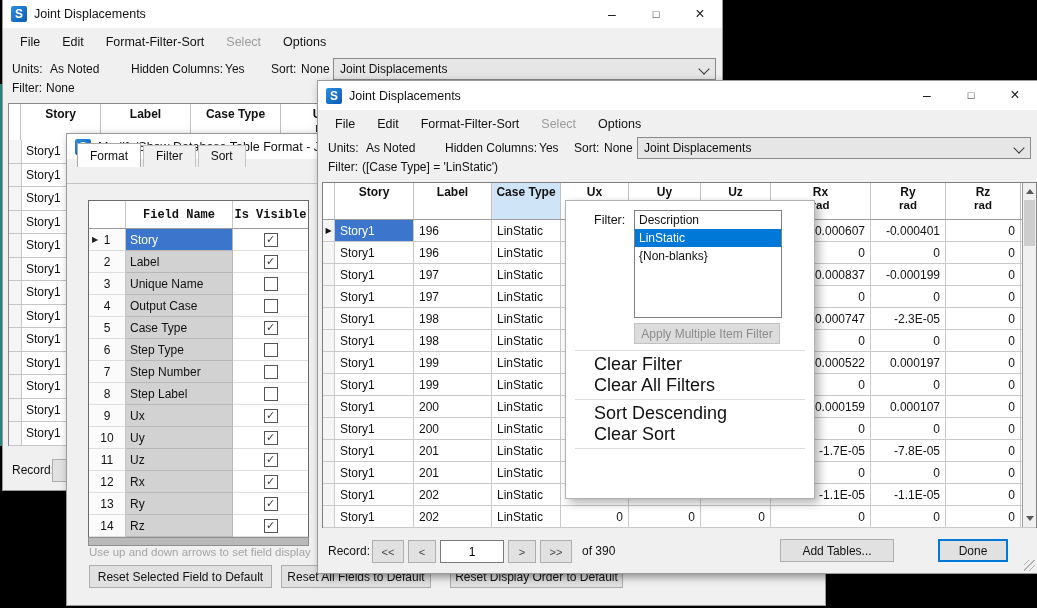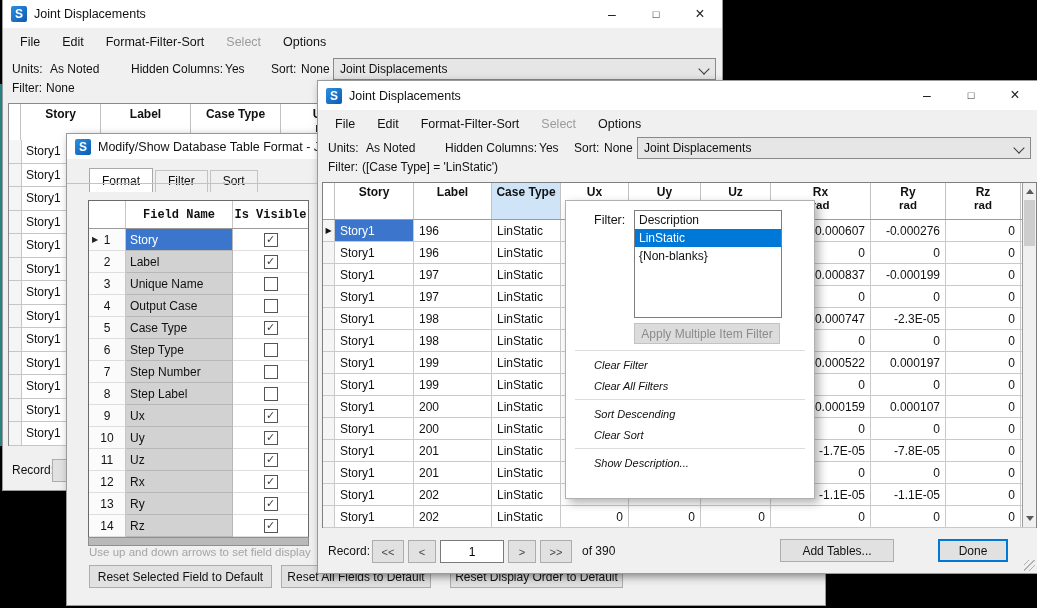--- a/index.html
+++ b/index.html
@@ -28,21 +28,21 @@
   
   #back-head{position:absolute;left:5px;top:103px;display:flex;height:37px;background:#fff;border:1px solid #8a8a8a;box-sizing:content-box;}
   .bh{box-sizing:border-box;border-right:1px solid #c2c2c2;display:flex;flex-direction:column;align-items:center;padding-top:3px;font-weight:bold;font-size:12px;}
   #back-rows{position:absolute;left:5px;top:140px;border-left:1px solid #8a8a8a;}
   .brow{display:flex;height:23.5px;box-sizing:border-box;border-bottom:1px solid #c6c6c6;background:#fff;}
   .bmark{width:12px;border-right:1px solid #c6c6c6;background:#f5f5f5;}
   .bcell{width:80px;font-size:12px;display:flex;align-items:center;padding-left:4px;border-right:1px solid #c6c6c6;}
 
   
   #dlg .titlebar{height:25px;}
-  .tabs{position:absolute;left:10px;top:35px;height:23px;display:flex;align-items:flex-end;margin-left:12px;}
+  .tabs{position:absolute;left:10px;top:10px;height:23px;display:flex;align-items:flex-end;}
   .tab{font-size:12px;padding:3px 12px 4px;border:1px solid #c3c3c3;border-bottom:none;background:#f0f0f0;margin-right:2px;white-space:nowrap;}
   .tab.active{background:#fff;padding-top:5px;border-color:#a9a9a9;}
   .tabline{position:absolute;left:0;top:49px;width:758px;border-top:1px solid #c3c3c3;}
   #dgrid{position:absolute;left:21px;top:66px;background:#fff;border:1px solid #6a6a6a;}
   .dgh{display:flex;height:27px;border-bottom:1px solid #9c9c9c;font-weight:bold;font-size:12px;}
   .dgh div{display:flex;align-items:center;justify-content:center;box-sizing:border-box;border-right:1px solid #c6c6c6;font-family:Liberation Mono, monospace;}
   .dgr{display:flex;height:22px;}
   .dnum{width:37px;box-sizing:border-box;border-right:1px solid #c6c6c6;border-bottom:1px solid #dedede;background:#fbfbfb;display:flex;align-items:center;justify-content:center;font-size:12px;position:relative;}
   .dmark{position:absolute;left:3px;font-size:8px;color:#222;}
   .dname{width:107px;box-sizing:border-box;background:#d2d2d2;border-right:1px solid #b7b7b7;border-bottom:1px solid #b7b7b7;font-size:12px;display:flex;align-items:center;padding-left:4px;}
@@ -76,21 +76,21 @@
 
   
   #popup{position:absolute;left:247px;top:119px;width:248px;height:297px;background:#fff;border:1px solid #b0b0b0;box-shadow:4px 4px 9px rgba(0,0,0,.3);z-index:6;}
   .plabel{position:absolute;left:28px;top:12px;font-size:12.5px;}
   .plist{position:absolute;left:68px;top:9px;width:146px;height:106px;border:1px solid #7e7e7e;background:#fff;overflow:hidden;font-size:12px;}
   .pitem{height:18px;display:flex;align-items:center;padding-left:4px;}
   .pitem.sel{background:#0078d7;color:#fff;}
   .papply{position:absolute;left:68px;top:122px;width:146px;height:21px;background:#dcdcdc;border:1px solid #c2c2c2;color:#8b8b8b;font-size:12px;display:flex;align-items:center;justify-content:center;box-sizing:border-box;white-space:nowrap;}
   .pmenu{position:absolute;left:0;top:146px;right:0;}
   .psep{height:1px;background:#dcdcdc;margin:3px 9px;}
-  .pmi{height:21px;display:flex;align-items:center;padding-left:28px;font-size:11px;white-space:nowrap;font-style:italic;}
+  .pmi{height:21px;display:flex;align-items:center;padding-left:28px;font-size:18px;white-space:nowrap;}
 </style>
 </head>
 <body>
 
 <div class="stage">
   <div class="teal"></div>
 
   <div class="win" id="win-back" style="left:3px;top:0;width:719px;height:490px;">
     <div class="titlebar">
       <span class="app-icon">S</span>
@@ -424,21 +424,21 @@
       <div id="frows">
           <div class="frow">
             <div class="fmark" style="width: 12px;">▶</div>
             <div class="fc selcell" style="width: 79px;">Story1</div>
             <div class="fc" style="width: 78px;">196</div>
             <div class="fc" style="width: 69px;">LinStatic</div>
             <div class="fc num" style="width: 68px;"></div>
             <div class="fc num" style="width: 72px;"></div>
             <div class="fc num" style="width: 70px;"></div>
             <div class="fc num" style="width: 100px;">-0.000607</div>
-            <div class="fc num" style="width: 75px;">-0.000276</div>
+            <div class="fc num" style="width: 75px;">-0.000401</div>
             <div class="fc num" style="width: 75px;">0</div>
           </div>
           <div class="frow">
             <div class="fmark" style="width: 12px;"></div>
             <div class="fc" style="width: 79px;">Story1</div>
             <div class="fc" style="width: 78px;">196</div>
             <div class="fc" style="width: 69px;">LinStatic</div>
             <div class="fc num" style="width: 68px;"></div>
             <div class="fc num" style="width: 72px;"></div>
             <div class="fc num" style="width: 70px;"></div>
@@ -618,17 +618,16 @@
         </div>
       <div class="papply">Apply Multiple Item Filter</div>
       <div class="pmenu" id="pmenu">
           <div class="psep"></div>
           <div class="pmi">Clear Filter</div>
           <div class="pmi">Clear All Filters</div>
           <div class="psep"></div>
           <div class="pmi">Sort Descending</div>
           <div class="pmi">Clear Sort</div>
           <div class="psep"></div>
-          <div class="pmi">Show Description...</div>
         </div>
     </div>
   </div>
 </div>
 
 </body></html>

